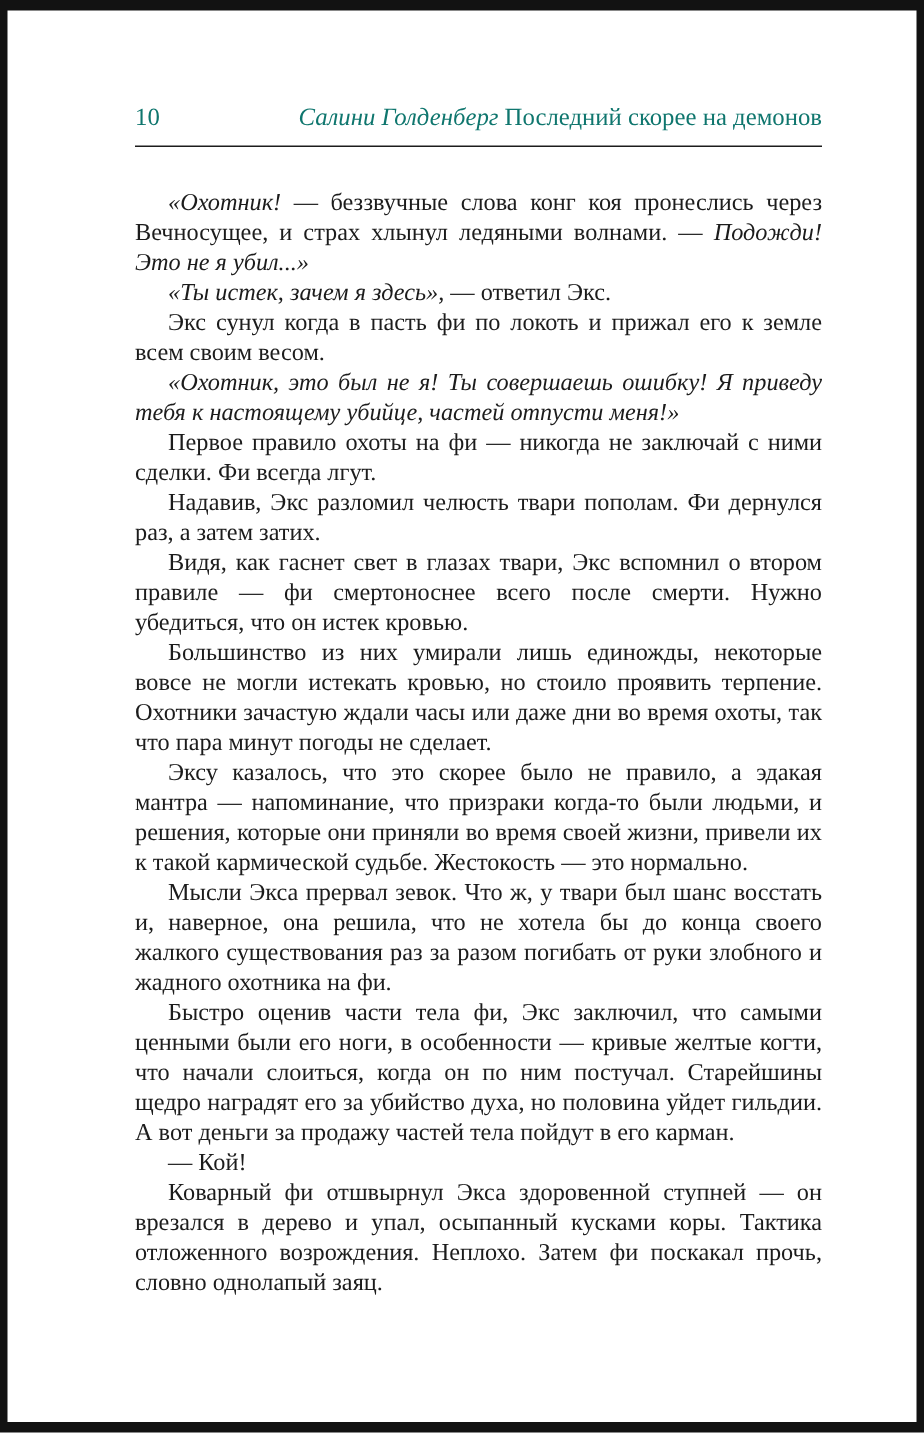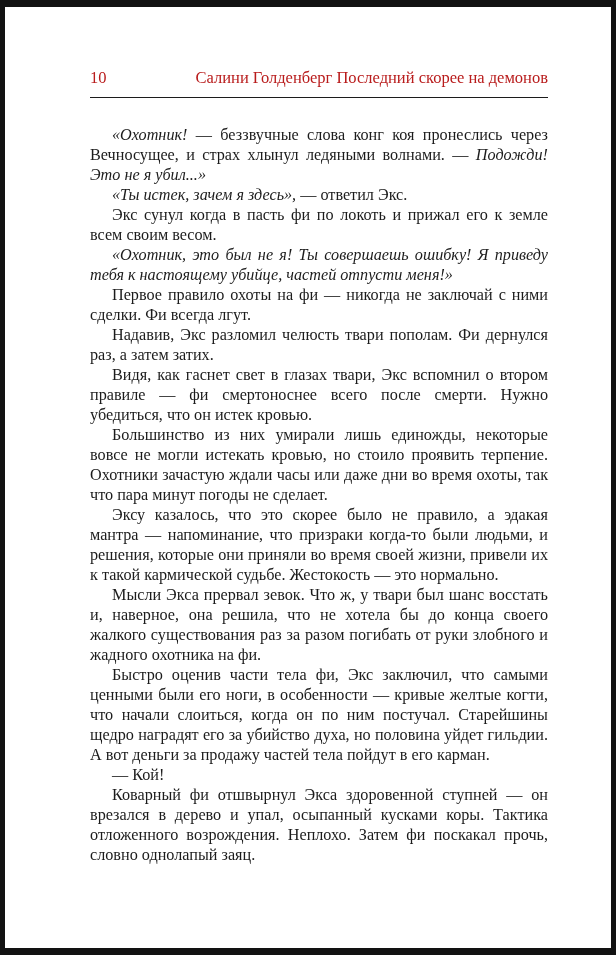--- a/index.html
+++ b/index.html
@@ -22,26 +22,26 @@
   .running-header {
     position: absolute;
     left: 85px;   
     top: 61px;    
     width: 458px;
     display: flex;
     justify-content: space-between;
     align-items: flex-end;
     font-size: 16.5px;
     line-height: 20px;
-    color: #b91c1c;
+    color: #0f766e;
     border-bottom: 1.5px solid #1c1c1c;
     padding-bottom: 9px;
   }
   .running-header .title-wrap { text-align: right; white-space: nowrap; }
-  .running-header .author { }
+  .running-header .author { font-style: italic; }
   .body-text {
     position: absolute;
     left: 85px;   
     top: 118px;   
     width: 458px;
     font-size: 16.2px;
     line-height: 20px;
     text-align: justify;
     color: #1c1c1c;
     hyphens: auto;

